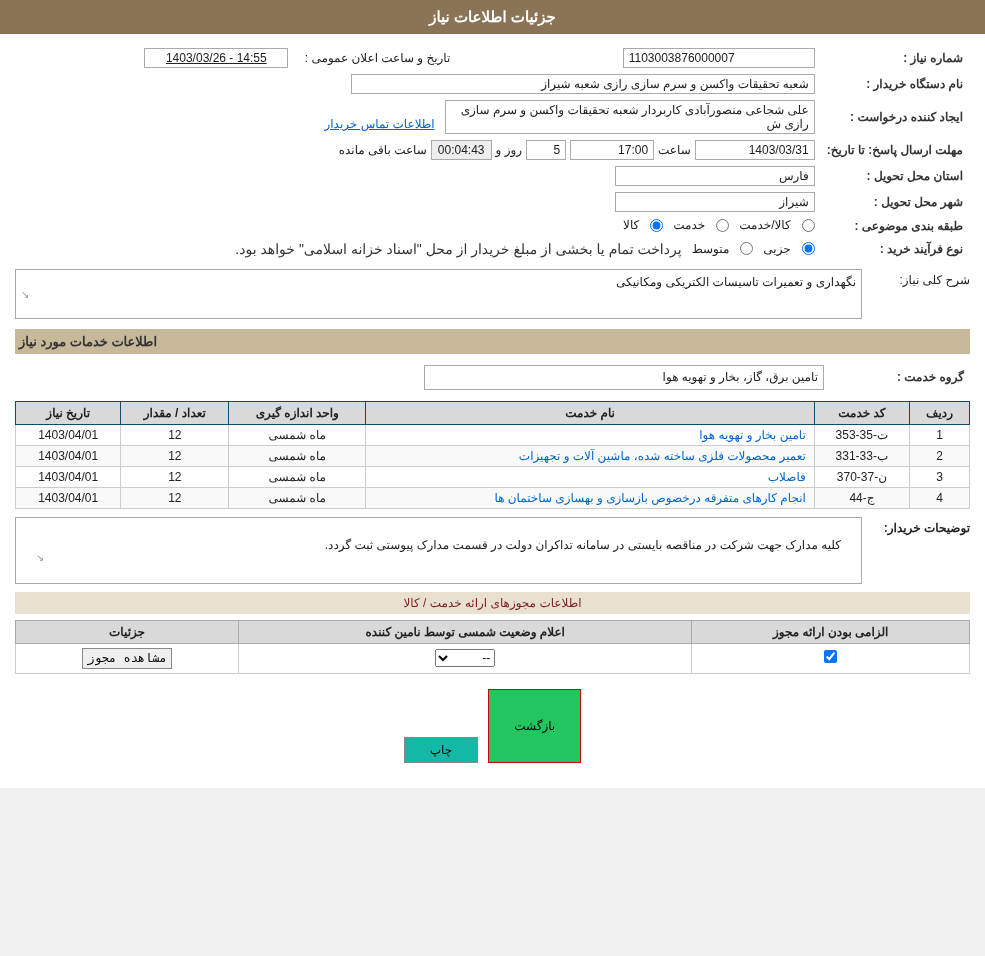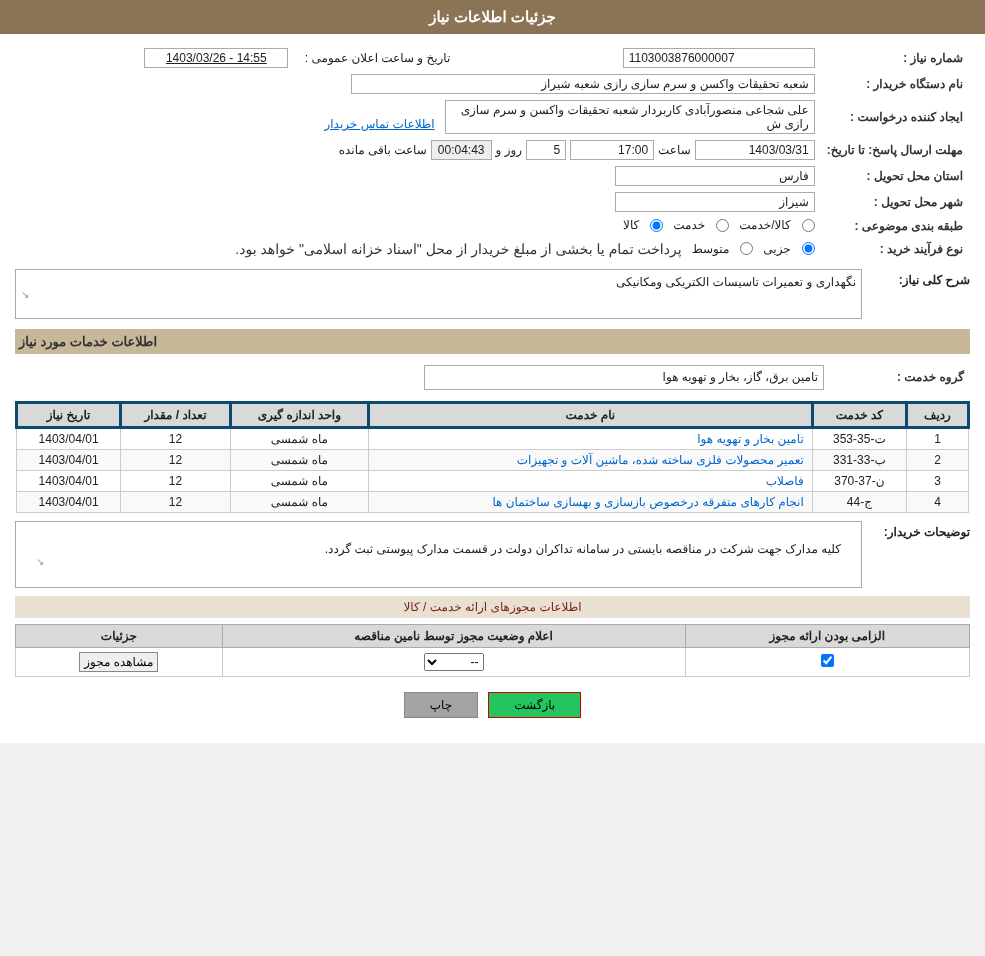--- a/index.html
+++ b/index.html
@@ -84,21 +84,21 @@
       align-items: center;
       gap: 11px;
     }
     .data-table {
       width: 100%;
       border-collapse: collapse;
       margin: 8px 0;
     }
     .data-table th {
       background: #d9d9d9;
-      border: 3px solid #0c4a6e;
+      border: 1px solid #0c4a6e;
       padding: 4px 8px;
       text-align: center;
       font-weight: bold;
       font-size: 12px;
     }
     .data-table td {
       border: 1px solid #ccc;
       padding: 3px 8px;
       text-align: center;
       font-size: 12px;
@@ -131,23 +131,24 @@
       cursor: pointer;
       font-family: Tahoma, Arial, sans-serif;
       font-size: 12px;
     }
     .btn-back {
       background: #22c55e;
       border-color: #c00;
       color: #000;
     }
     .btn-print {
-      background: #a3a3a3;
+      background: #14b8a6;
       border-color: #888;
       color: #000;
+      margin-top: 48px;
     }
     .watermark-container {
       position: relative;
     }
     .timer-box {
       background: #eee;
       border: 1px solid #aaa;
       padding: 2px 6px;
       font-size: 12px;
       display: inline-block;
@@ -273,21 +274,21 @@
             </div>
             <span style="font-size:14px; color:#333;">پرداخت تمام یا بخشی از مبلغ خریدار از محل "اسناد خزانه اسلامی" خواهد بود.</span>
           </div>
         </td>
       </tr>
     </tbody>
       </table>
 
     <div class="watermark-container">
       <div style="display:flex; align-items:flex-start; gap:8px; margin:8px 0;">
-        <div style="font-weight:bold; white-space:nowrap; padding-top:4px; min-width:100px;">شرح کلی نیاز:</div>
+        <div style="font-weight:normal; white-space:nowrap; padding-top:4px; min-width:100px;">شرح کلی نیاز:</div>
         <div style="flex:1; border:1px solid #aaa; min-height:50px; padding:5px; background:#fff; position:relative;">
           <span>نگهداری و تعمیرات تاسیسات الکتریکی ومکانیکی</span>
           <div style="text-align:left; font-size:10px; color:#999;">↘</div>
         </div>
       </div>
     </div>
 
     <div class="section-header">اطلاعات خدمات مورد نیاز</div>
 
     <table class="form-table">
@@ -355,36 +356,36 @@
         <div style="text-align:left; font-size:10px; color:#999;">↘</div>
       </div>
     </div>
 
     <div class="section-sub">اطلاعات مجوزهای ارائه خدمت / کالا</div>
 
     <table class="permits-table">
       <thead>
         <tr>
           <th>الزامی بودن ارائه مجوز</th>
-          <th>اعلام وضعیت مجوز توسط نامین مناقصه</th>
+          <th>اعلام وضعیت شمسی توسط نامین کننده</th>
           <th>جزئیات</th>
         </tr>
       </thead>
       <tbody>
         <tr>
           <td>
             <input type="checkbox" checked="" style="">
           </td>
           <td>
             <select style="width:60px; font-size:12px;">
               <option>--</option>
             </select>
           </td>
           <td>
-            <button class="btn" style="padding:2px 4px;">مشاهده مجوز</button>
+            <button class="btn" style="padding:2px 4px;font-family:Liberation Mono, monospace;">مشاهده مجوز</button>
           </td>
         </tr>
       </tbody>
     </table>
 
     <div class="button-row">
       <button class="btn btn-back">بازگشت</button>
       <button class="btn btn-print">چاپ</button>
     </div>
 

